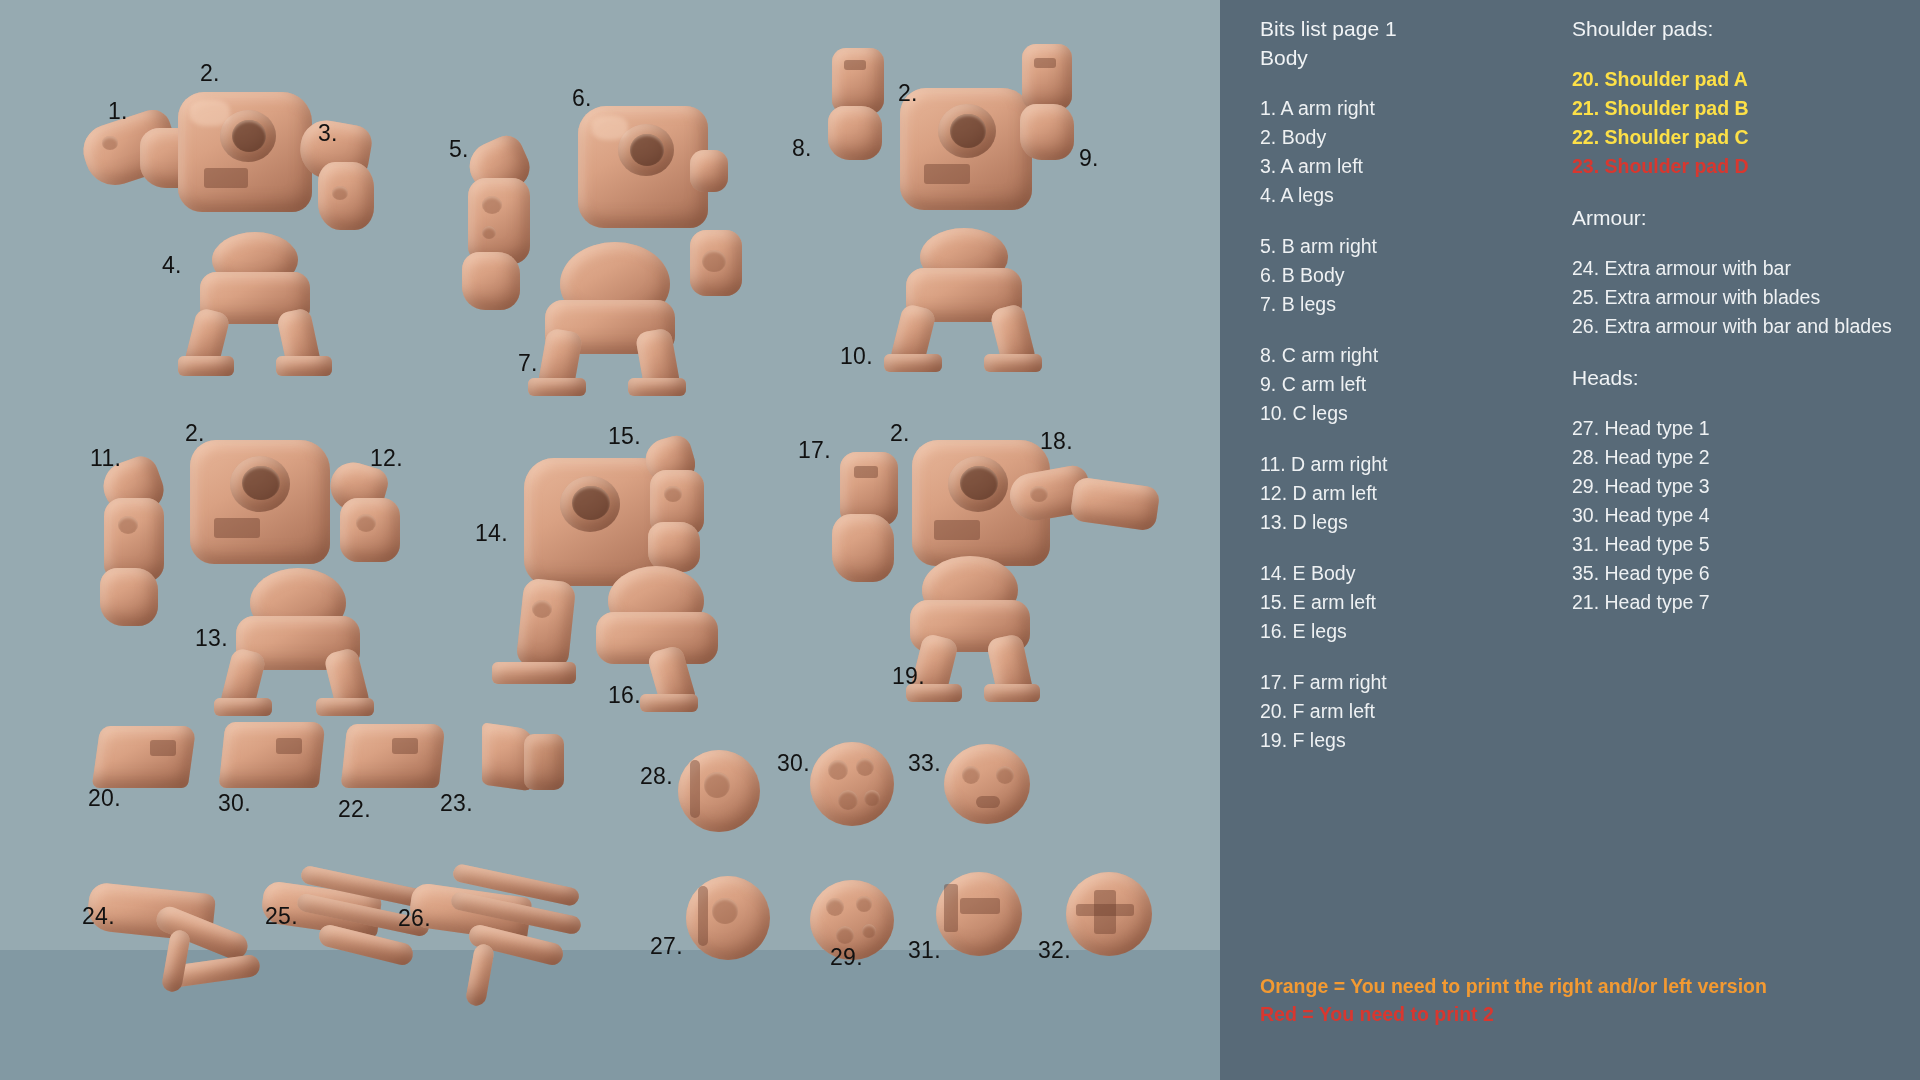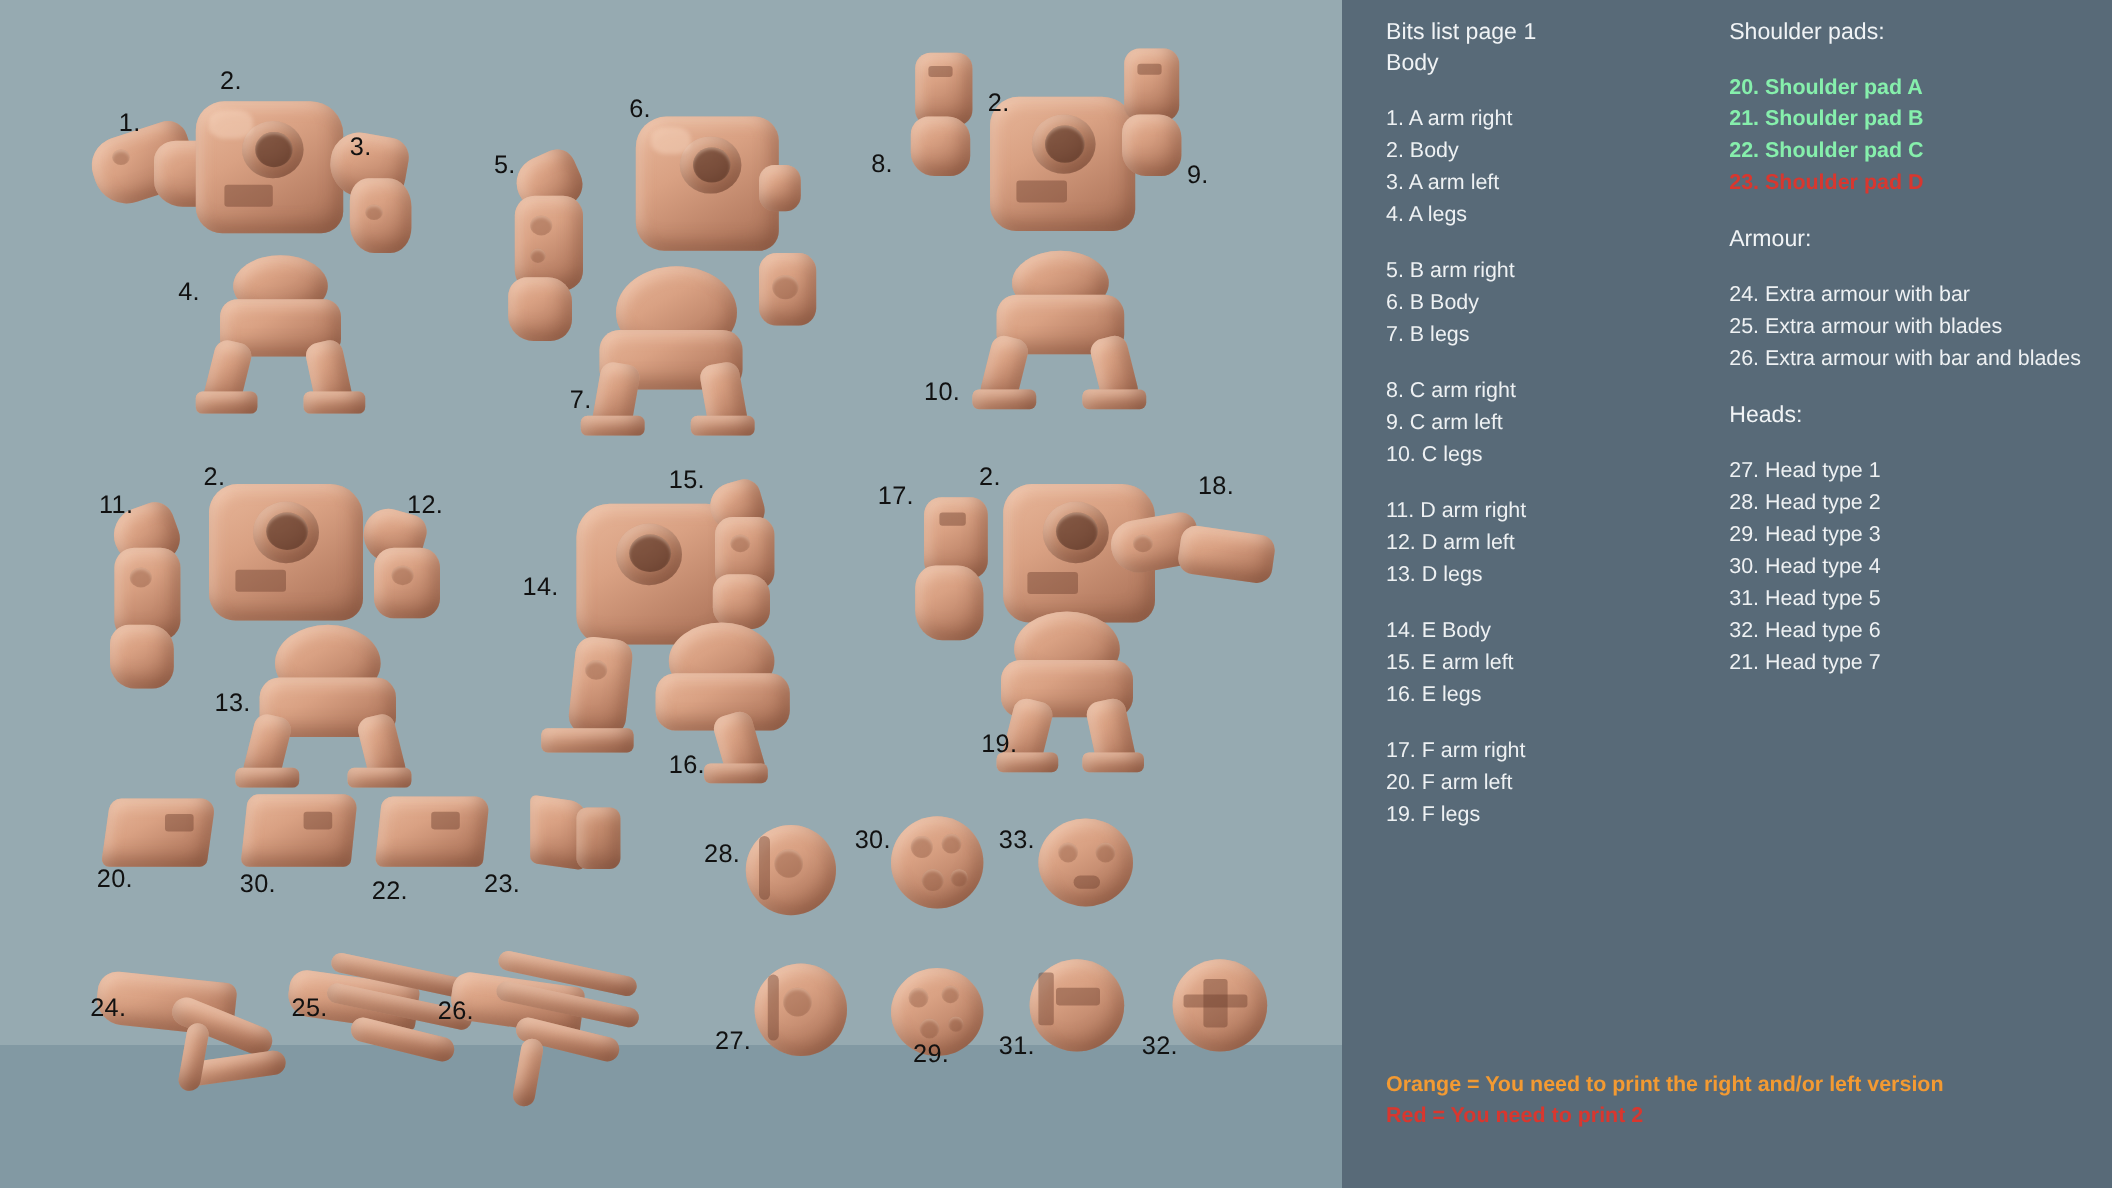--- a/index.html
+++ b/index.html
@@ -99,21 +99,21 @@
     line-height: 29px;
     color: #f0f3f5;
   }
   .head-line.big { font-size: 21px; }
   .item {
     font-size: 19.5px;
     line-height: 29px;
     color: #eef1f3;
   }
   .gap { height: 22px; }
-  .orange { color: #86efac; font-weight: bold; }
+  .orange { color: #fde047; font-weight: bold; }
   .red    { color: #d8372f; font-weight: bold; }
   .legend {
     position: absolute;
     left: 40px;
     bottom: 52px;
     width: 620px;
     font-size: 19.5px;
     line-height: 28px;
     font-weight: bold;
   }
@@ -390,21 +390,21 @@
         <div class="lbl" style="left: 840px; top: 343px;">10.</div>
         <div class="lbl" style="left: 90px; top: 445px;">11.</div>
         <div class="lbl" style="left: 185px; top: 420px;">2.</div>
         <div class="lbl" style="left: 370px; top: 445px;">12.</div>
         <div class="lbl" style="left: 195px; top: 625px;">13.</div>
         <div class="lbl" style="left: 475px; top: 520px;">14.</div>
         <div class="lbl" style="left: 608px; top: 423px;">15.</div>
         <div class="lbl" style="left: 608px; top: 682px;">16.</div>
         <div class="lbl" style="left: 798px; top: 437px;">17.</div>
         <div class="lbl" style="left: 890px; top: 420px;">2.</div>
-        <div class="lbl" style="left: 1089px; top: 428px;">18.</div>
+        <div class="lbl" style="left: 1040px; top: 428px;">18.</div>
         <div class="lbl" style="left: 892px; top: 663px;">19.</div>
         <div class="lbl" style="left: 88px; top: 785px;">20.</div>
         <div class="lbl" style="left: 218px; top: 790px;">30.</div>
         <div class="lbl" style="left: 338px; top: 796px;">22.</div>
         <div class="lbl" style="left: 440px; top: 790px;">23.</div>
         <div class="lbl" style="left: 82px; top: 903px;">24.</div>
         <div class="lbl" style="left: 265px; top: 903px;">25.</div>
         <div class="lbl" style="left: 398px; top: 905px;">26.</div>
         <div class="lbl" style="left: 650px; top: 933px;">27.</div>
         <div class="lbl" style="left: 640px; top: 763px;">28.</div>
@@ -467,21 +467,21 @@
           <div class="item">25. Extra armour with blades</div>
           <div class="item">26. Extra armour with bar and blades</div>
           <div class="gap"></div>
           <div class="head-line">Heads:</div>
           <div class="gap"></div>
           <div class="item">27. Head type 1</div>
           <div class="item">28. Head type 2</div>
           <div class="item">29. Head type 3</div>
           <div class="item">30. Head type 4</div>
           <div class="item">31. Head type 5</div>
-          <div class="item">32. Head type 6</div>
+          <div class="item">35. Head type 6</div>
           <div class="item">21. Head type 7</div>
         </div>
     </div>
 
     <div class="legend">
       <div class="l1">Orange = You need to print the right and/or left version</div>
       <div class="l2">Red = You need to print 2</div>
     </div>
   </div>
 

